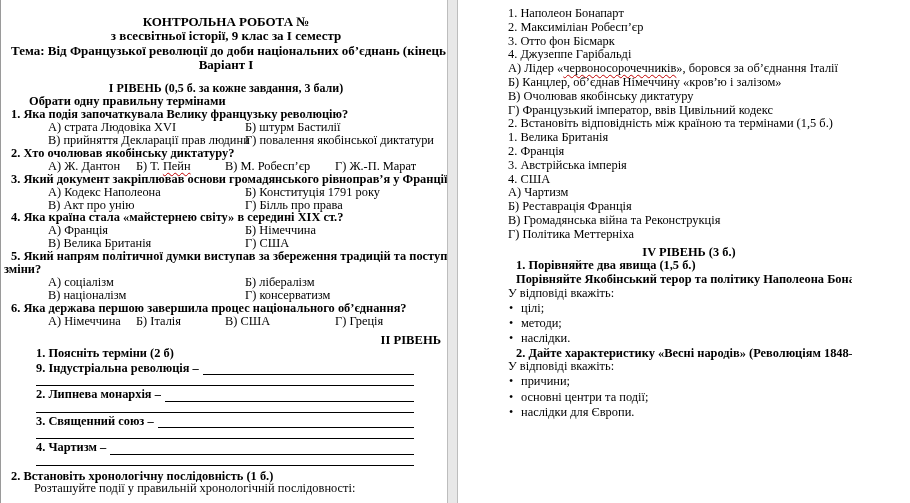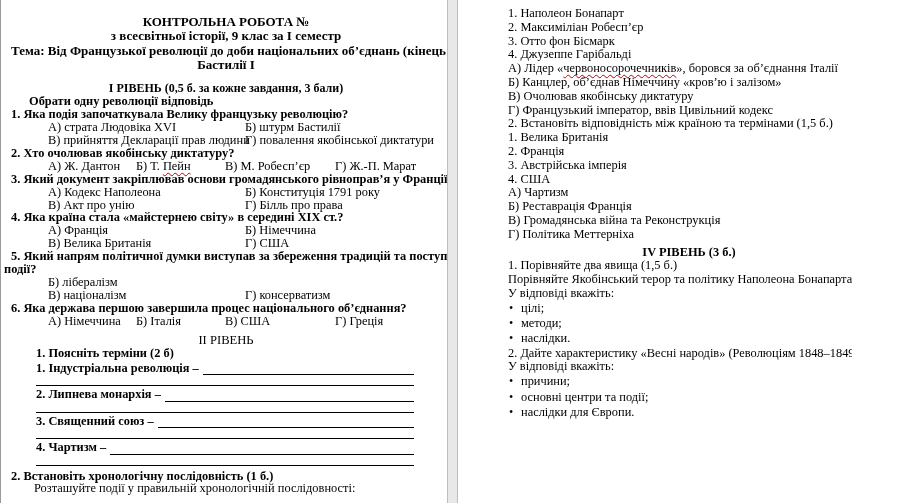--- a/index.html
+++ b/index.html
@@ -21,60 +21,60 @@
   .lvl1-head{margin-top:10px;font-size:12px;line-height:13px;font-weight:bold;text-align:center;white-space:nowrap;}
   .instruction{font-size:12.4px;line-height:13px;font-weight:bold;margin-left:18px;white-space:nowrap;}
   #questions{font-size:12.4px;line-height:12.9px;}
   .q{font-weight:bold;white-space:nowrap;}
   .q-wrap{margin-left:-7px;}
   .opt-row{display:flex;margin-left:37px;white-space:nowrap;}
   .opt-row.c2 > span:first-child{width:197px;flex:none;}
   .opt-row.c4 > span:nth-child(1){width:88px;flex:none;}
   .opt-row.c4 > span:nth-child(2){width:89px;flex:none;}
   .opt-row.c4 > span:nth-child(3){width:110px;flex:none;}
-  .lvl2-head{margin-top:6px;font-size:12.6px;line-height:13px;font-weight:normal;text-align:center;}
+  .lvl2-head{margin-top:6px;font-size:12.6px;line-height:13px;font-weight:bold;text-align:right;}
   .t1-head{font-size:12.4px;line-height:12.9px;font-weight:bold;margin-left:25px;white-space:nowrap;}
   #terms{margin-left:25px;width:378px;font-size:12.4px;}
   .term-l1{display:flex;font-weight:bold;line-height:13.5px;margin-top:2px;}
   .term-l1 .lbl{white-space:nowrap;padding-right:4px;}
   .term-l1 .fill{flex:1;border-bottom:1px solid #000;}
   .term-l2{height:10px;border-bottom:1px solid #000;margin-bottom:1.5px;}
   .t2-head{margin-top:4px;font-size:12.4px;line-height:12.9px;font-weight:bold;white-space:nowrap;}
   .t2-instr{font-size:12.4px;line-height:12.9px;margin-left:23px;white-space:nowrap;}
 
   
   .match-item{white-space:nowrap;}
   .match2-head{font-weight:normal;white-space:nowrap;}
   .lvl4-head{margin-top:4px;width:362px;text-align:center;font-weight:bold;white-space:nowrap;}
-  .taskhead{font-weight:normal;white-space:nowrap;}
+  .taskhead{font-weight:bold;white-space:nowrap;margin-left:8px;}
   .intro{white-space:nowrap;}
   .bullet{position:relative;padding-left:13px;line-height:15.3px;white-space:nowrap;}
   .bullet::before{content:"\2022";position:absolute;left:1px;top:0;font-size:12px;}
 
   
   .sq{
     text-decoration-line:underline;
     text-decoration-style:wavy;
     text-decoration-thickness:1px;
     text-underline-offset:2px;
   }
 </style>
 </head>
 <body>
 
 <div class="page" id="page-left">
   <div class="title-block">
     <div class="nowrap">КОНТРОЛЬНА РОБОТА №</div>
     <div class="nowrap">з всесвітньої історії, 9 клас за І семестр</div>
     <div class="nowrap">Тема: Від Французької революції до доби національних об’єднань (кінець XVIII</div>
-    <div class="nowrap">Бастилії І</div>
+    <div class="nowrap">Варіант І</div>
   </div>
 
   <div class="lvl1-head">І РІВЕНЬ (0,5 б. за кожне завдання, 3 бали)</div>
-  <div class="instruction">Обрати одну революції відповідь</div>
+  <div class="instruction">Обрати одну правильну термінами</div>
 
   <div id="questions">
       <div class="q">1. Яка подія започаткувала Велику французьку революцію?</div>
       <div class="opt-row c2">
         <span>А) страта Людовіка XVI</span>
         <span>Б) штурм Бастилії</span>
       </div>
       <div class="opt-row c2">
         <span>В) прийняття Декларації прав людини</span>
         <span>Г) повалення якобінської диктатури</span>
@@ -98,22 +98,23 @@
       <div class="q">4. Яка країна стала «майстернею світу» в середині XIX ст.?</div>
       <div class="opt-row c2">
         <span>А) Франція</span>
         <span>Б) Німеччина</span>
       </div>
       <div class="opt-row c2">
         <span>В) Велика Британія</span>
         <span>Г) США</span>
       </div>
       <div class="q">5. Який напрям політичної думки виступав за збереження традицій та поступові</div>
-      <div class="q q-wrap">події?</div>
-      <div class="opt-row c2">
+      <div class="q q-wrap">зміни?</div>
+      <div class="opt-row c2">
+        <span>А) соціалізм</span>
         <span>Б) лібералізм</span>
       </div>
       <div class="opt-row c2">
         <span>В) націоналізм</span>
         <span>Г) консерватизм</span>
       </div>
       <div class="q">6. Яка держава першою завершила процес національного об’єднання?</div>
       <div class="opt-row c4">
         <span>А) Німеччина</span>
         <span>Б) Італія</span>
@@ -121,21 +122,21 @@
         <span>Г) Греція</span>
       </div>
     </div>
 
   <div class="lvl2-head">ІІ РІВЕНЬ</div>
   <div class="t1-head">1. Поясніть терміни (2 б)</div>
 
   <div id="terms">
       <div class="term">
         <div class="term-l1">
-          <span class="lbl">1. Індустріальна революція –</span>
+          <span class="lbl">9. Індустріальна революція –</span>
           <span class="fill"></span>
         </div>
         <div class="term-l2"></div>
       </div>
       <div class="term">
         <div class="term-l1">
           <span class="lbl">2. Липнева монархія –</span>
           <span class="fill"></span>
         </div>
         <div class="term-l2"></div>

